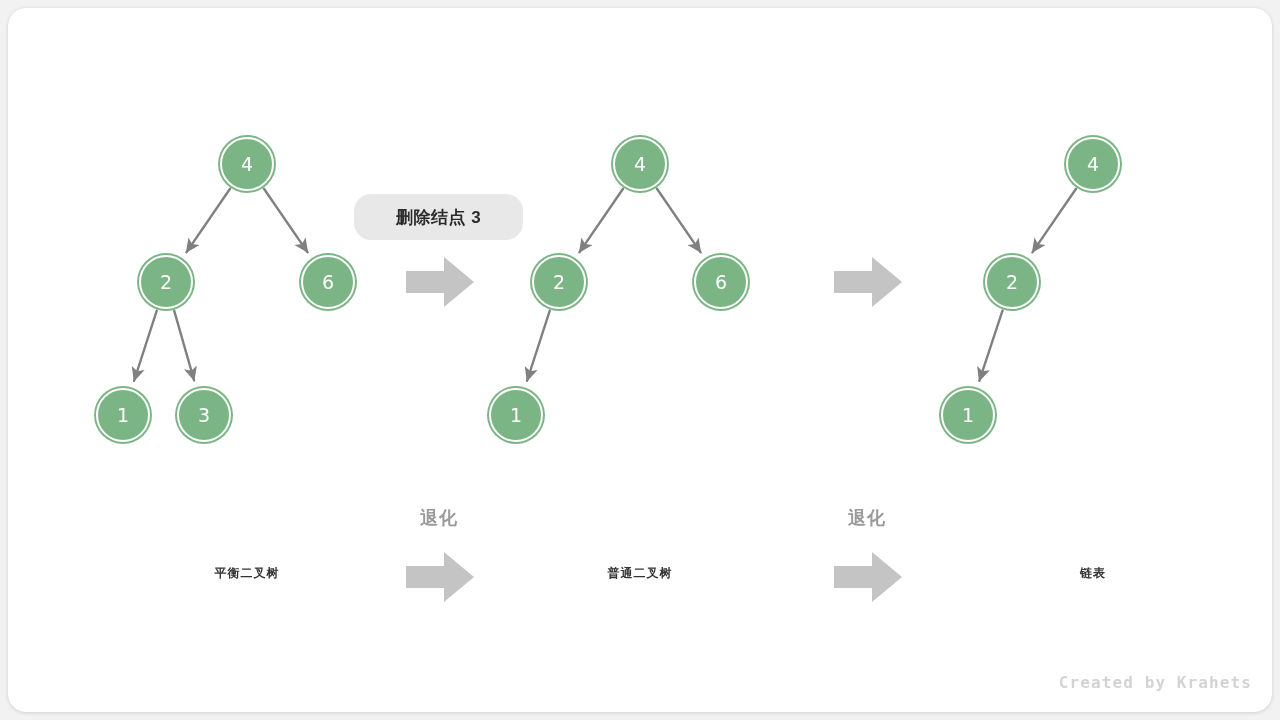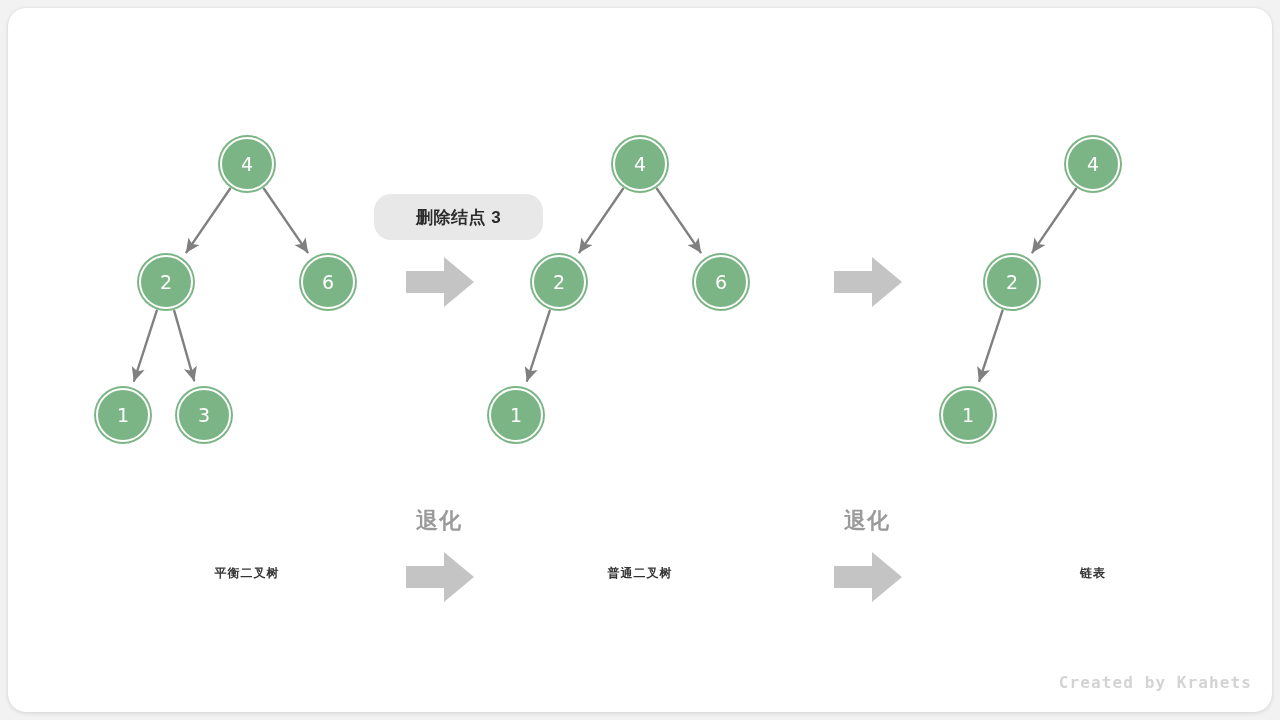--- a/index.html
+++ b/index.html
@@ -63,36 +63,35 @@
     display: flex;
     align-items: center;
     justify-content: center;
     padding: 0 20px;
     box-sizing: border-box;
     color: #2b2b2b;
     font-size: 17px;
     font-weight: bold;
     letter-spacing: 0.5px;
     white-space: nowrap;
-    margin-left: 20px;
   }
   
   .caption {
     position: absolute;
     color: #333333;
     font-size: 12px;
     font-weight: bold;
     white-space: nowrap;
     text-align: center;
     letter-spacing: 1px;
   }
   .degen-label {
     position: absolute;
     color: #9a9a9a;
-    font-size: 22px;
+    font-size: 18px;
     font-weight: bold;
     white-space: nowrap;
     text-align: center;
     letter-spacing: 1px;
   }
   
   .block-arrow {
     position: absolute;
     width: 68px;
     height: 54px;

